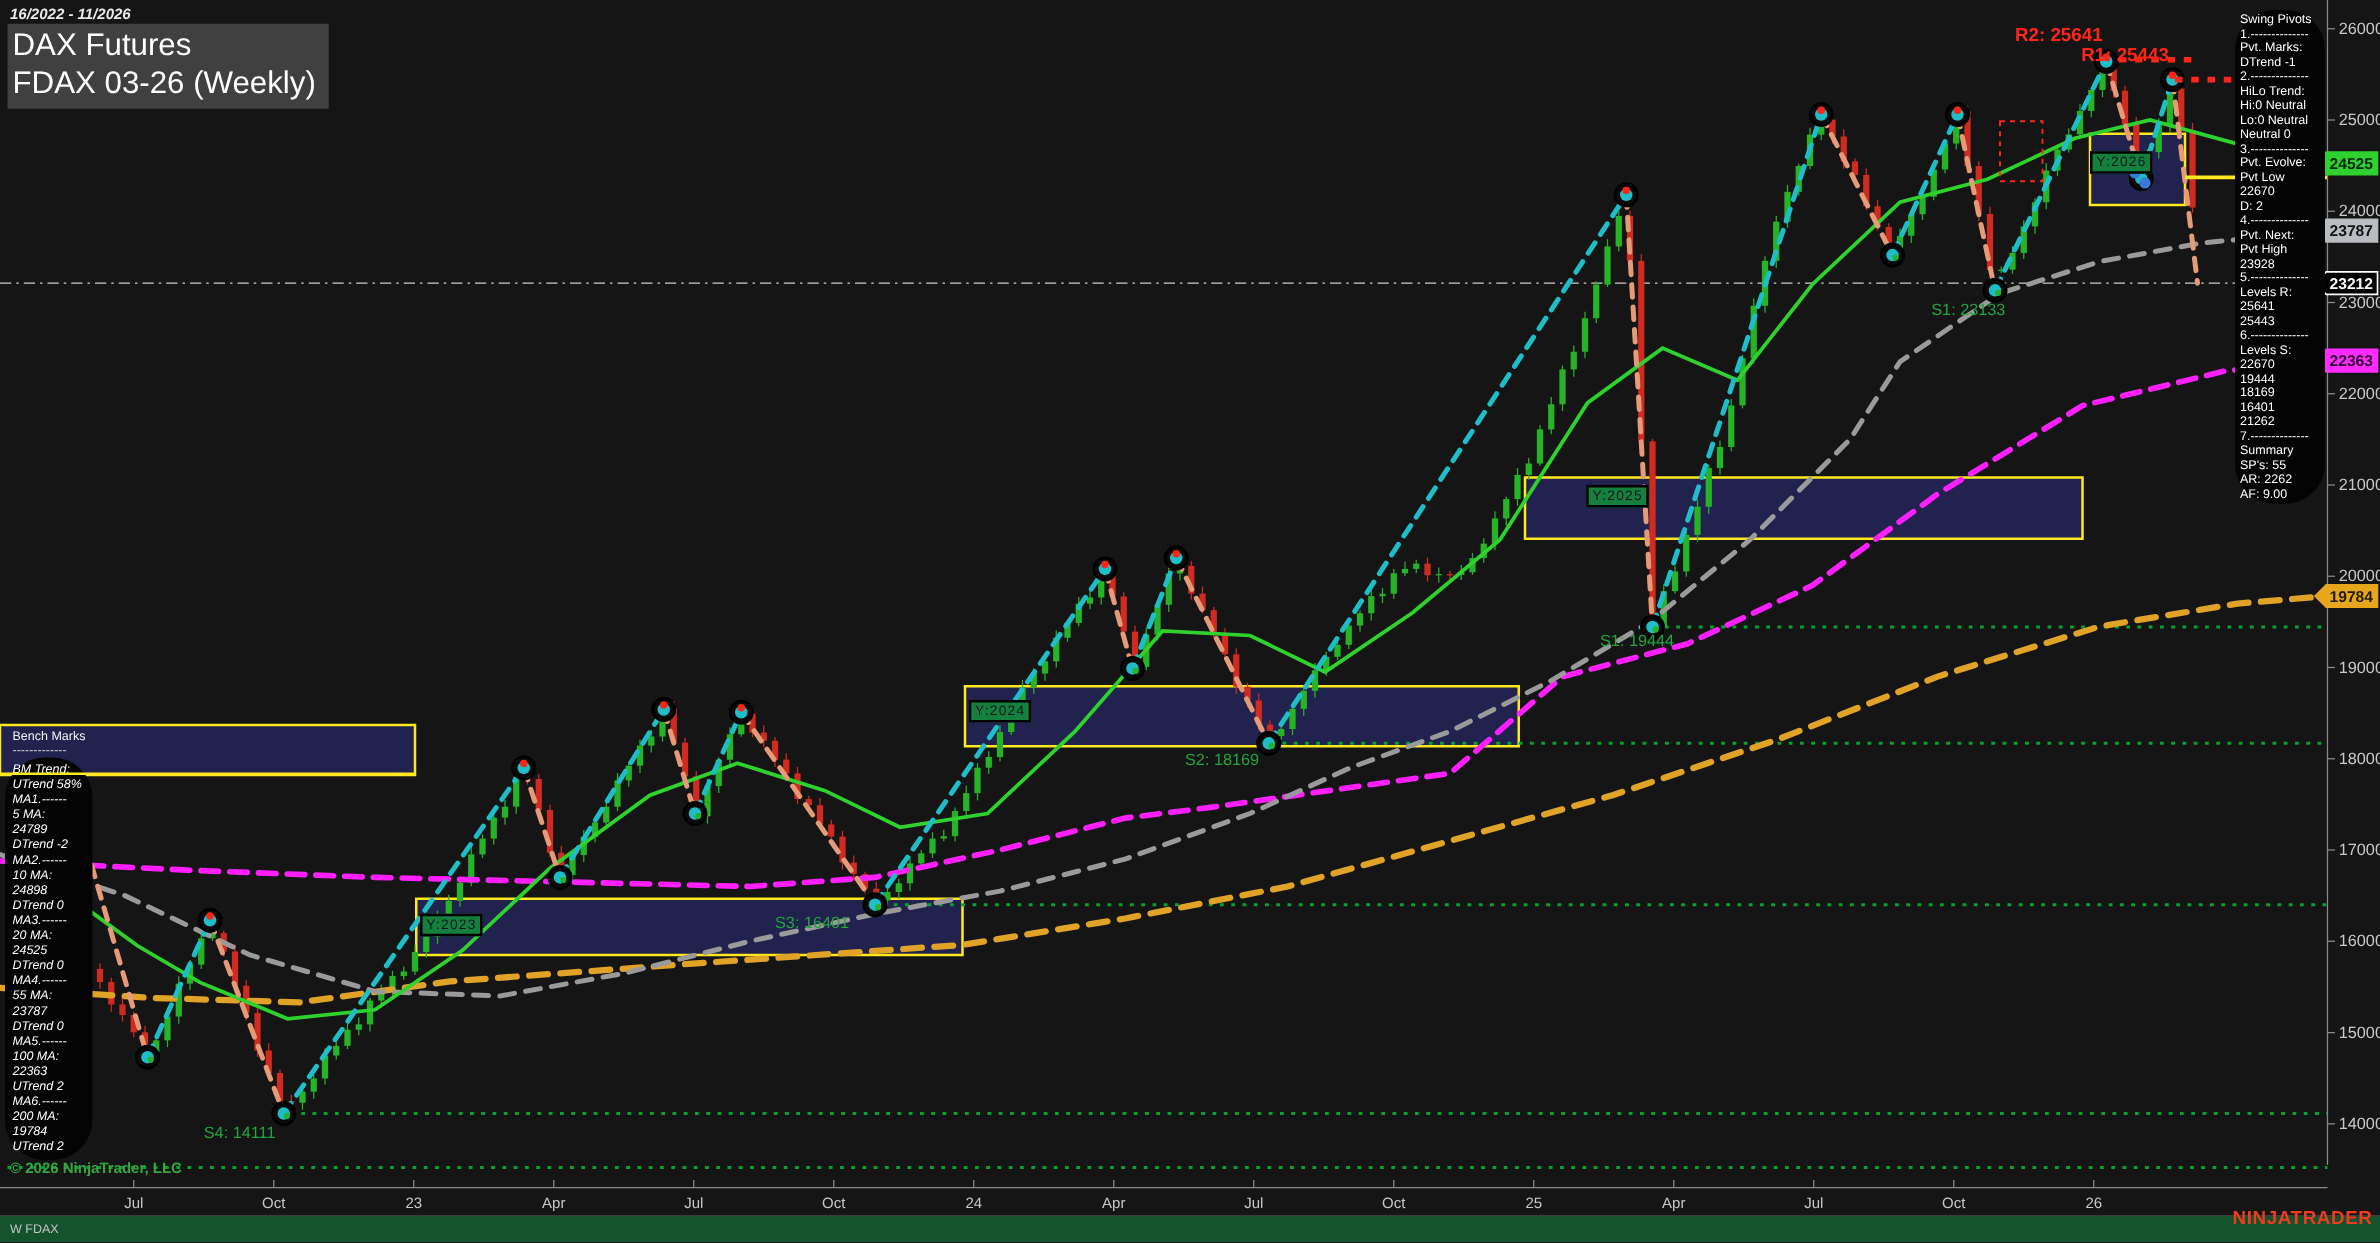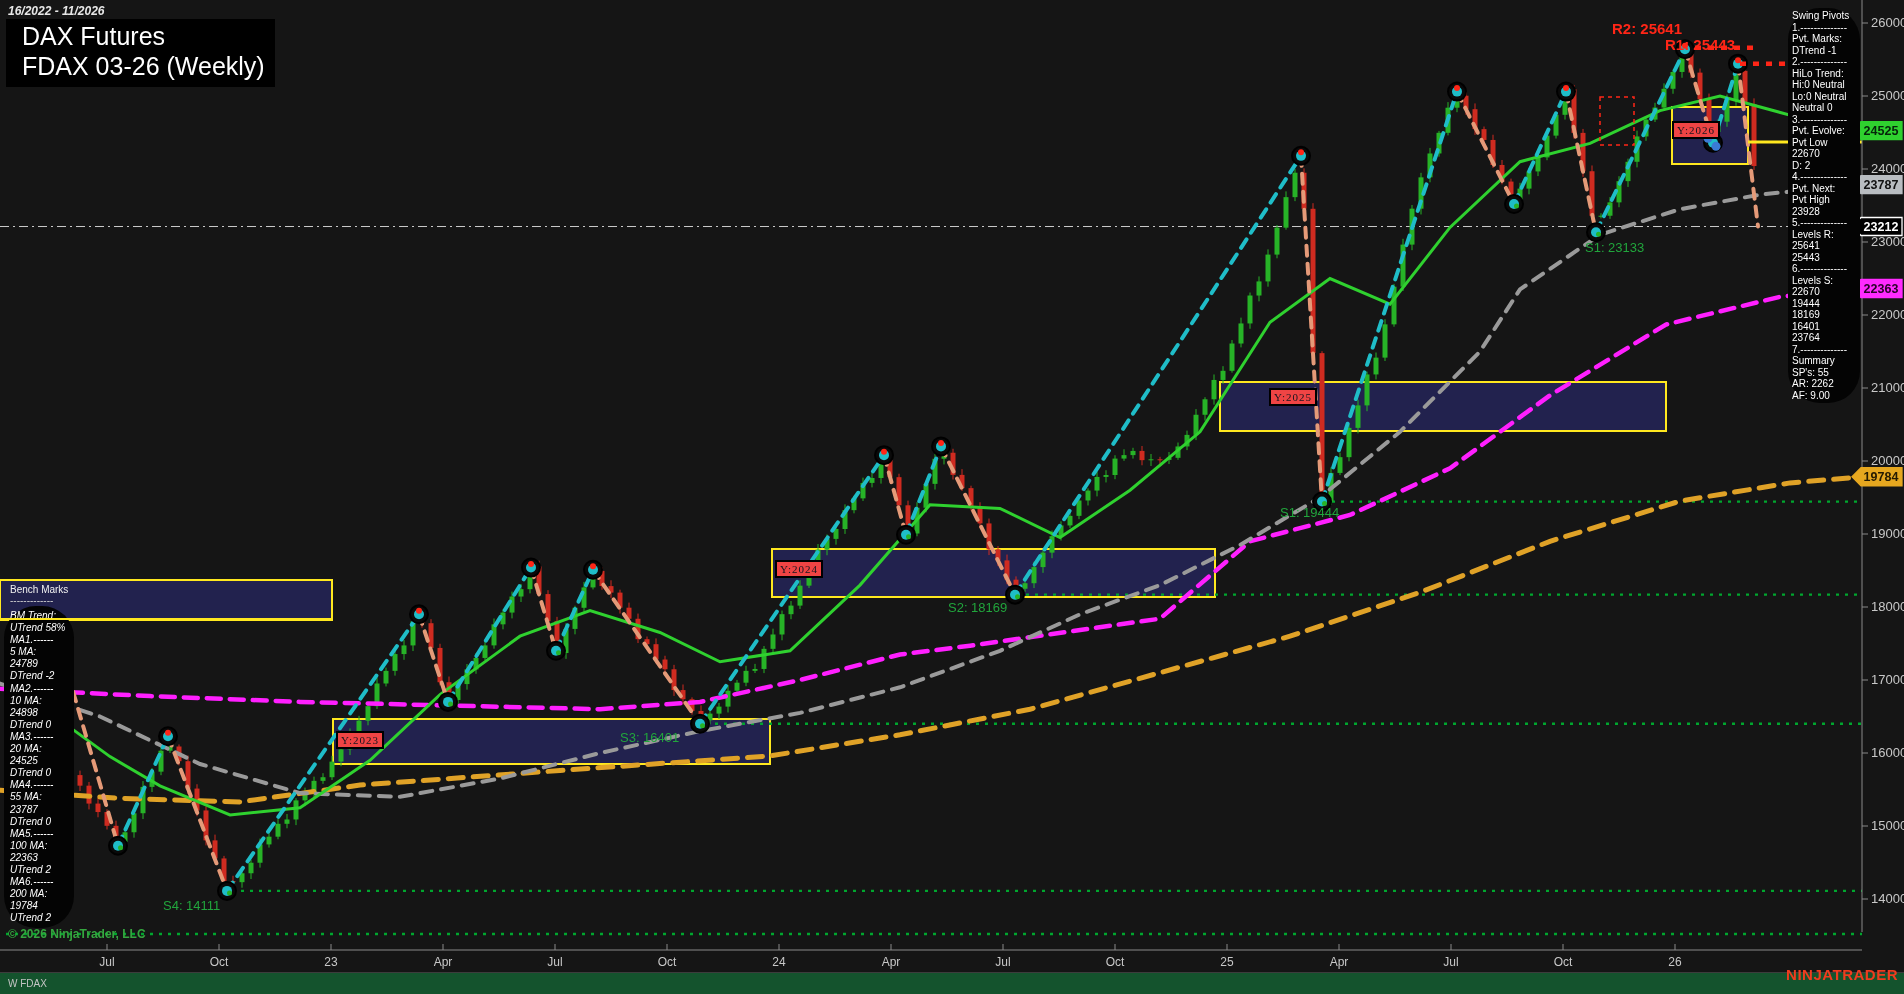--- a/index.html
+++ b/index.html
@@ -2,33 +2,33 @@
 <html><head>
 <meta charset="utf-8">
 <style>
   * { margin:0; padding:0; box-sizing:border-box; }
   html,body { background:#111; }
   body { font-family:"Liberation Sans", sans-serif; }
   #stage { position:relative; width:1904px; height:994px; background:#151515; overflow:hidden; }
   svg text { font-family:"Liberation Sans", sans-serif; }
 
   .hdr-range { position:absolute; left:8px; top:4px; color:#e8e8e8; font-size:12px; font-weight:bold; z-index:30;font-style:italic; }
-  .hdr-box { position:absolute; left:6px; top:19px; background:#000000; padding:2px 10px 6px 16px; z-index:30; }
+  .hdr-box { position:absolute; left:6px; top:19px; background:#404040; padding:2px 10px 6px 4px; z-index:30; }
   .hdr-title { color:#fff; font-size:25px; line-height:30px; white-space:nowrap; }
 
   .panel { position:absolute; background:#040404; color:#fff; font-size:10px; z-index:40;border-radius:32px; }
   .panel div { white-space:nowrap; }
   #swing-panel { left:1788px; top:8px; width:72px; padding:2px 0 2px 4px; line-height:11.5px; }
   #bench-panel { left:4px; top:606px; width:70px; padding:4px 0 4px 6px; line-height:12.1px;font-style:italic; }
   #bench-title { position:absolute; left:10px; top:584px; color:#f0f0f0; font-size:10px; z-index:41; }
   #bench-sep   { position:absolute; left:10px; top:595px; color:#d0d0d0; font-size:10px; z-index:41; }
   #bench-yellow-line { position:absolute; left:0; top:618px; width:332px; height:2px; background:#ffe81f; z-index:45; }
 
-  .ylabel-chip { position:absolute; z-index:25; background:#ef4444; border:2px solid #000;
-                 color:#15151f; font-family:Liberation Serif, serif; font-size:11px;
+  .ylabel-chip { position:absolute; z-index:25; background:#15803d; border:2px solid #000;
+                 color:#15151f; font-family:Liberation Sans, sans-serif; font-size:11px;
                  padding:1px 3px; letter-spacing:1px; white-space:nowrap; }
   .s-note { position:absolute; z-index:24; color:#21a53c; font-size:13px; white-space:nowrap; }
   .r-note { position:absolute; z-index:24; color:#ff2617; font-size:15px; font-weight:bold; white-space:nowrap; }
 
   #copyright { position:absolute; left:8px; top:927px; color:#35a63f; font-size:12px; font-weight:bold; z-index:26; }
   #bottom-strip { position:absolute; left:0; top:972px; width:1904px; height:22px; background:#14532d; border-top:1px solid #3c3c3c; z-index:28; }
   #instrument-tab { position:absolute; left:8px; top:5px; color:#c4c4c4; font-size:10px; }
   #brand-logo { position:absolute; right:6px; top:966px; color:#f03c1e; font-size:15px; font-weight:bold; letter-spacing:0.5px; z-index:29; }
 </style>
 </head>
@@ -689,21 +689,21 @@
       <div>5.--------------</div>
       <div>Levels R:</div>
       <div>25641</div>
       <div>25443</div>
       <div>6.--------------</div>
       <div>Levels S:</div>
       <div>22670</div>
       <div>19444</div>
       <div>18169</div>
       <div>16401</div>
-      <div>23764</div>
+      <div>21262</div>
       <div>7.--------------</div>
       <div>Summary</div>
       <div>SP's: 55</div>
       <div>AR: 2262</div>
       <div>AF: 9.00</div>
     </div>
 
   <div id="bench-title">Bench Marks</div>
   <div id="bench-sep">-------------</div>
   <div id="bench-panel" class="panel">
@@ -734,21 +734,21 @@
       <div>19784</div>
       <div>UTrend 2</div>
     </div>
   <div id="bench-yellow-line"></div>
 
   <div id="notes-layer">
       <div class="s-note" style="left: 163px; top: 898px;">S4: 14111</div>
       <div class="s-note" style="left: 620px; top: 730px;">S3: 16401</div>
       <div class="s-note" style="left: 948px; top: 600px;">S2: 18169</div>
       <div class="s-note" style="left: 1280px; top: 505px; text-align: center;">S1: 19444</div>
-      <div class="s-note" style="left: 1545px; top: 240px; margin-left: 40px;">S1: 23133</div>
+      <div class="s-note" style="left: 1545px; top: 240px;">S1: 23133</div>
       <div class="r-note" style="left: 1612px; top: 20px;">R2: 25641</div>
       <div class="r-note" style="left: 1665px; top: 36px;">R1: 25443</div>
       <div class="ylabel-chip" style="left: 336px; top: 731px;">Y:2023</div>
       <div class="ylabel-chip" style="left: 775px; top: 560px;">Y:2024</div>
       <div class="ylabel-chip" style="left: 1226px; top: 388px; margin-left: 43px;">Y:2025</div>
       <div class="ylabel-chip" style="left: 1672px; top: 121px;">Y:2026</div>
     </div>
 
   <div id="copyright">© 2026 NinjaTrader, LLC</div>
   <div id="brand-logo">NINJATRADER</div>

